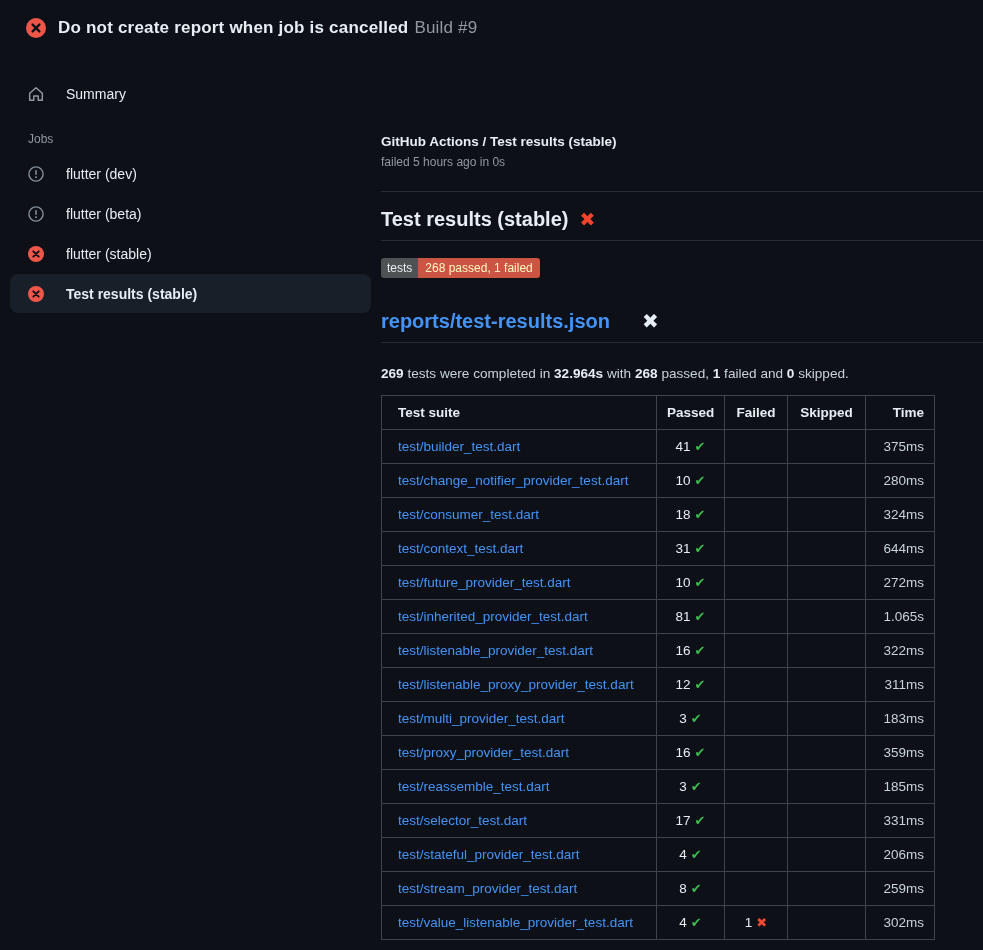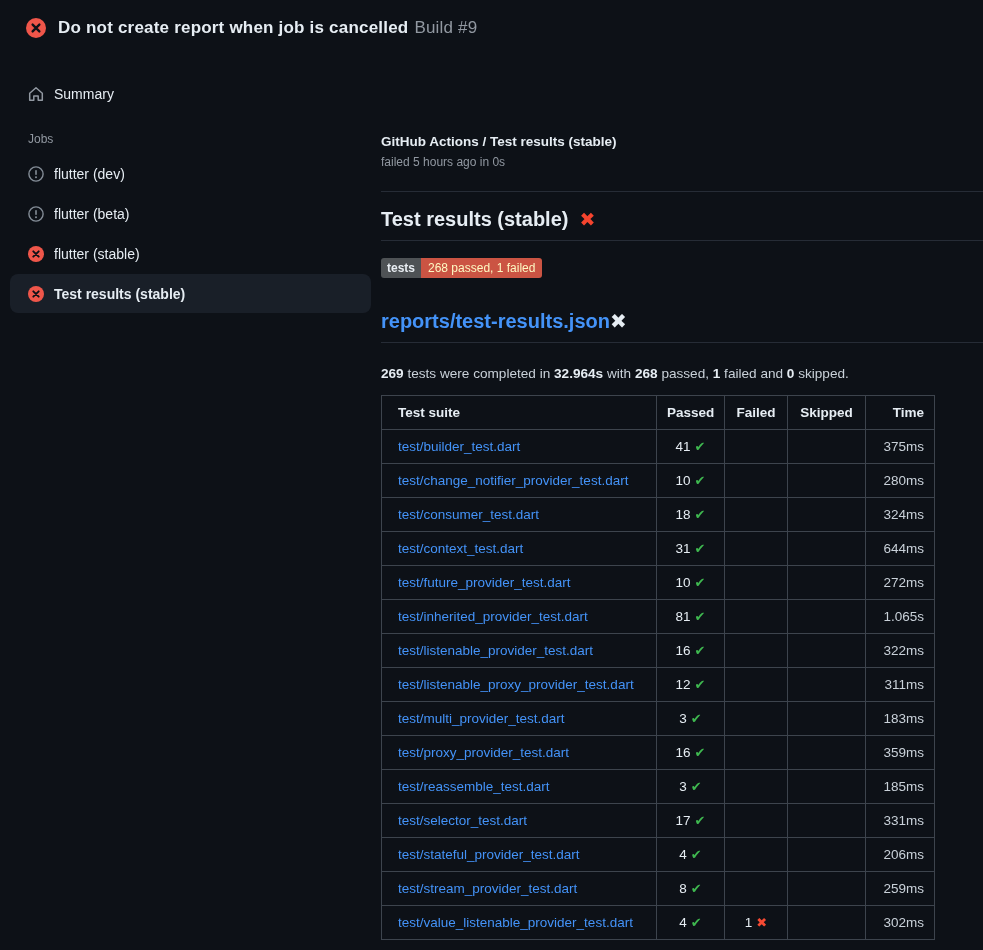--- a/index.html
+++ b/index.html
@@ -24,39 +24,39 @@
     font-size:14px;
   }
   
   .titlebar{display:flex;align-items:center;height:56px;padding-left:26px;}
   .titlebar .status-ico{width:20px;height:20px;flex:0 0 20px;}
   .titlebar h1{font-size:17px;font-weight:700;margin-left:12px;letter-spacing:.2px;}
   .titlebar .build{color:var(--muted);font-weight:400;margin-left:6px;}
   
   .content{display:flex;align-items:flex-start;}
   .sidebar{width:381px;flex:0 0 381px;padding-top:22px;}
-  .side-row{display:flex;align-items:center;gap:10px;height:32px;margin:0 10px;padding-left:18px;border-radius:8px;cursor:pointer;}
+  .side-row{display:flex;align-items:center;gap:22px;height:32px;margin:0 10px;padding-left:18px;border-radius:8px;cursor:pointer;}
   .side-row span.lbl{font-size:14px;color:var(--text);}
   .side-heading{font-size:12px;color:var(--muted);margin:22px 0 8px 28px;}
   .job-row{height:39px;margin-bottom:1px;}
   .job-row.selected{background:var(--sel-bg);}
   .job-row.selected span.lbl{font-weight:700;}
   .ico16{width:16px;height:16px;flex:0 0 16px;}
   
   main{flex:1;padding-top:30px;min-width:0;}
   .breadcrumb{font-size:13.5px;font-weight:700;color:var(--text);margin-top:48px;}
   .status-line{font-size:12px;color:var(--muted);margin-top:6px;}
   .divider{height:1px;background:var(--divider);margin-top:22px;}
   .section-head{display:flex;align-items:center;margin-top:16px;font-size:20px;font-weight:700;}
   .section-head .hx{color:var(--red-x);font-size:19px;font-weight:700;margin-left:11px;line-height:1;}
   .divider2{height:1px;background:var(--divider);margin-top:9px;}
   .badge{display:inline-flex;margin-top:17px;font-size:12px;border-radius:3px;overflow:hidden;line-height:1;}
-  .badge .bl{background:#4e5255;color:#e8edf2;padding:4px 6px;font-weight:bold;}
+  .badge .bl{background:#4e5255;color:#e8edf2;padding:4px 6px;}
   .badge .bv{background:#cb5443;color:#fef9c3;padding:4px 7px;}
-  .report-head{display:flex;align-items:center;margin-top:31px;font-size:20px;font-weight:700;}
+  .report-head{display:flex;align-items:center;margin-top:31px;font-size:20px;font-weight:700;gap:32px;}
   .report-head a{color:var(--link);text-decoration:none;cursor:pointer;}
   .summary-line{margin-top:23px;font-size:13.6px;color:var(--text-soft);}
   .summary-line b{color:var(--text);font-weight:700;}
   
   table{border-collapse:collapse;margin-top:14px;table-layout:fixed;width:553px;}
   th,td{border:1px solid var(--border);height:34px;padding:0 10px;font-size:13.5px;line-height:18px;overflow:hidden;white-space:nowrap;}
   th{font-weight:700;color:var(--text);}
   .al{text-align:left;padding-left:16px;}
   .ac{text-align:center;}
   .ar{text-align:right;}

